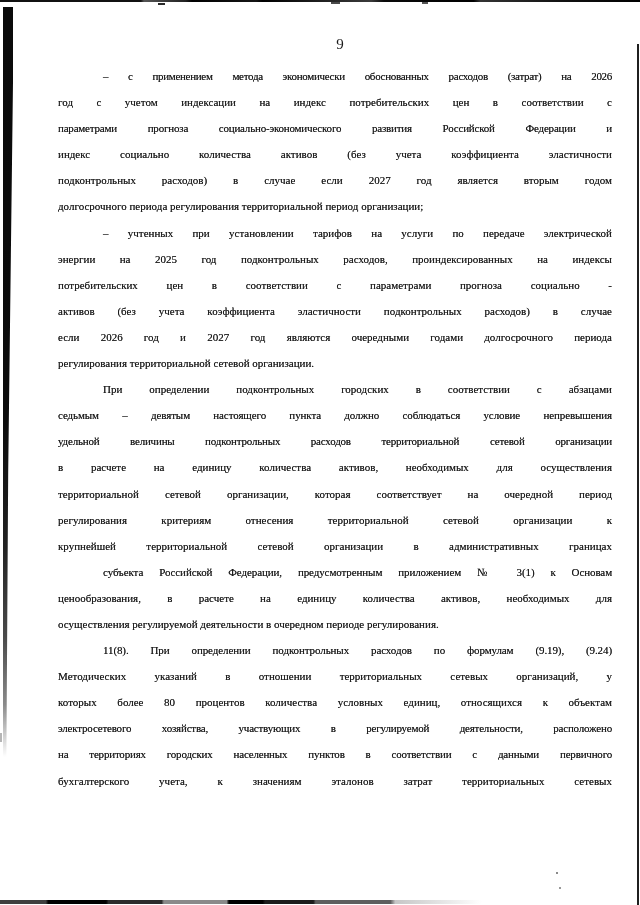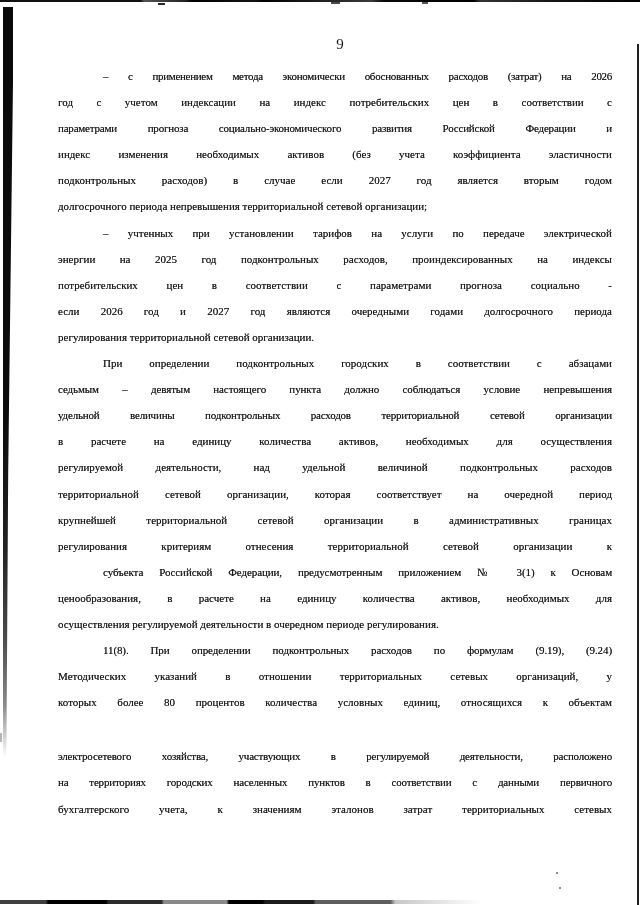--- a/index.html
+++ b/index.html
@@ -83,46 +83,46 @@
   <div class="speck s5"></div>
   <div class="speck s6"></div>
 
   <div class="page-number">9</div>
 
   <div class="text-block">
       <div class="paragraph">
         <div class="line first" style="letter-spacing: -0.3px;">– с применением метода экономически обоснованных расходов (затрат) на 2026</div>
         <div class="line" style="">год с учетом индексации на индекс потребительских цен в соответствии с</div>
         <div class="line" style="letter-spacing: -0.2px;">параметрами прогноза социально-экономического развития Российской Федерации и</div>
-        <div class="line" style="">индекс изменения необходимых активов (без учета коэффициента эластичности</div>
+        <div class="line" style="">индекс социально количества активов (без учета коэффициента эластичности</div>
         <div class="line" style="">подконтрольных расходов) в случае если 2027 год является вторым годом</div>
-        <div class="line endline" style="">долгосрочного периода непревышения территориальной сетевой организации;</div>
+        <div class="line endline" style="">долгосрочного периода регулирования территориальной период организации;</div>
       </div>
       <div class="paragraph">
         <div class="line first" style="">– учтенных при установлении тарифов на услуги по передаче электрической</div>
         <div class="line" style="">энергии на 2025 год подконтрольных расходов, проиндексированных на индексы</div>
         <div class="line" style="">потребительских цен в соответствии с параметрами прогноза социально -</div>
+        <div class="line" style="">активов (без учета коэффициента эластичности подконтрольных расходов) в случае</div>
         <div class="line" style="">если 2026 год и 2027 год являются очередными годами долгосрочного периода</div>
         <div class="line endline" style="">регулирования территориальной сетевой организации.</div>
       </div>
       <div class="paragraph">
         <div class="line first" style="">При определении подконтрольных городских в соответствии с абзацами</div>
         <div class="line" style="letter-spacing: -0.1px;">седьмым – девятым настоящего пункта должно соблюдаться условие непревышения</div>
         <div class="line" style="letter-spacing: -0.2px;">удельной величины подконтрольных расходов территориальной сетевой организации</div>
         <div class="line" style="">в расчете на единицу количества активов, необходимых для осуществления</div>
-        <div class="line" style="">регулируемой деятельности, над удельной величиной подконтрольных расходов</div>
         <div class="line" style="">территориальной сетевой организации, которая соответствует на очередной период</div>
+        <div class="line" style="">регулирования критериям отнесения территориальной сетевой организации к</div>
         <div class="line" style="">крупнейшей территориальной сетевой организации в административных границах</div>
-        <div class="line" style="">регулирования критериям отнесения территориальной сетевой организации к</div>
         <div class="line" style="letter-spacing: -0.1px; margin-left: 45px;">субъекта Российской Федерации, предусмотренным приложением № 3(1) к Основам</div>
         <div class="line" style="">ценообразования, в расчете на единицу количества активов, необходимых для</div>
         <div class="line endline" style="">осуществления регулируемой деятельности в очередном периоде регулирования.</div>
       </div>
       <div class="paragraph">
         <div class="line first" style="letter-spacing: -0.1px;">11(8). При определении подконтрольных расходов по формулам (9.19), (9.24)</div>
         <div class="line" style="">Методических указаний в отношении территориальных сетевых организаций, у</div>
         <div class="line" style="">которых более 80 процентов количества условных единиц, относящихся к объектам</div>
-        <div class="line" style="letter-spacing: -0.2px; margin-top: 28px;">электросетевого хозяйства, участвующих в регулируемой деятельности, расположено</div>
+        <div class="line" style="letter-spacing: -0.2px;">электросетевого хозяйства, участвующих в регулируемой деятельности, расположено</div>
         <div class="line" style="letter-spacing: -0.2px; font-family: Liberation Serif, serif;">на территориях городских населенных пунктов в соответствии с данными первичного</div>
         <div class="line" style="">бухгалтерского учета, к значениям эталонов затрат территориальных сетевых</div>
       </div>
     </div>
 </div>
 
 </body></html>

